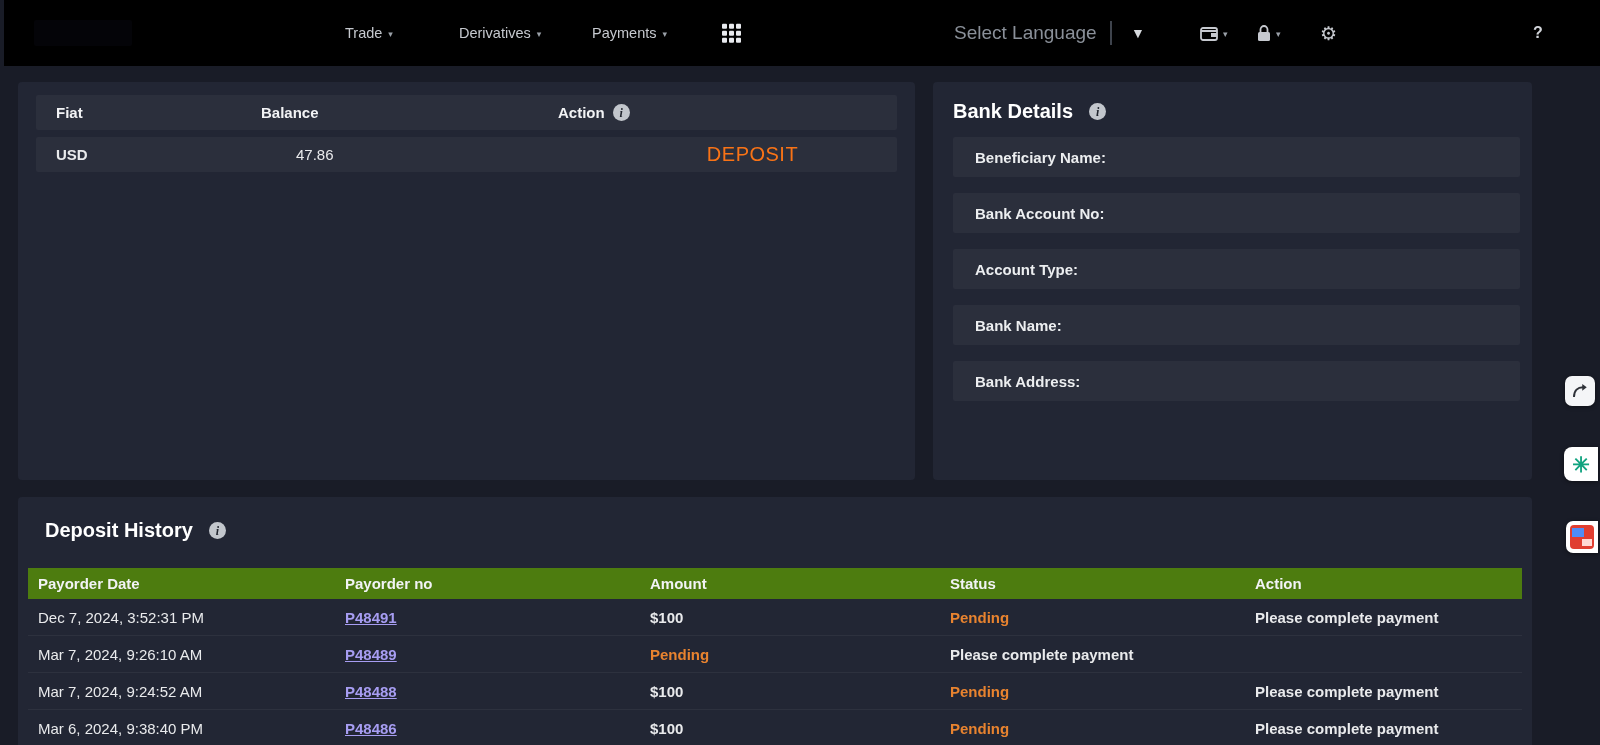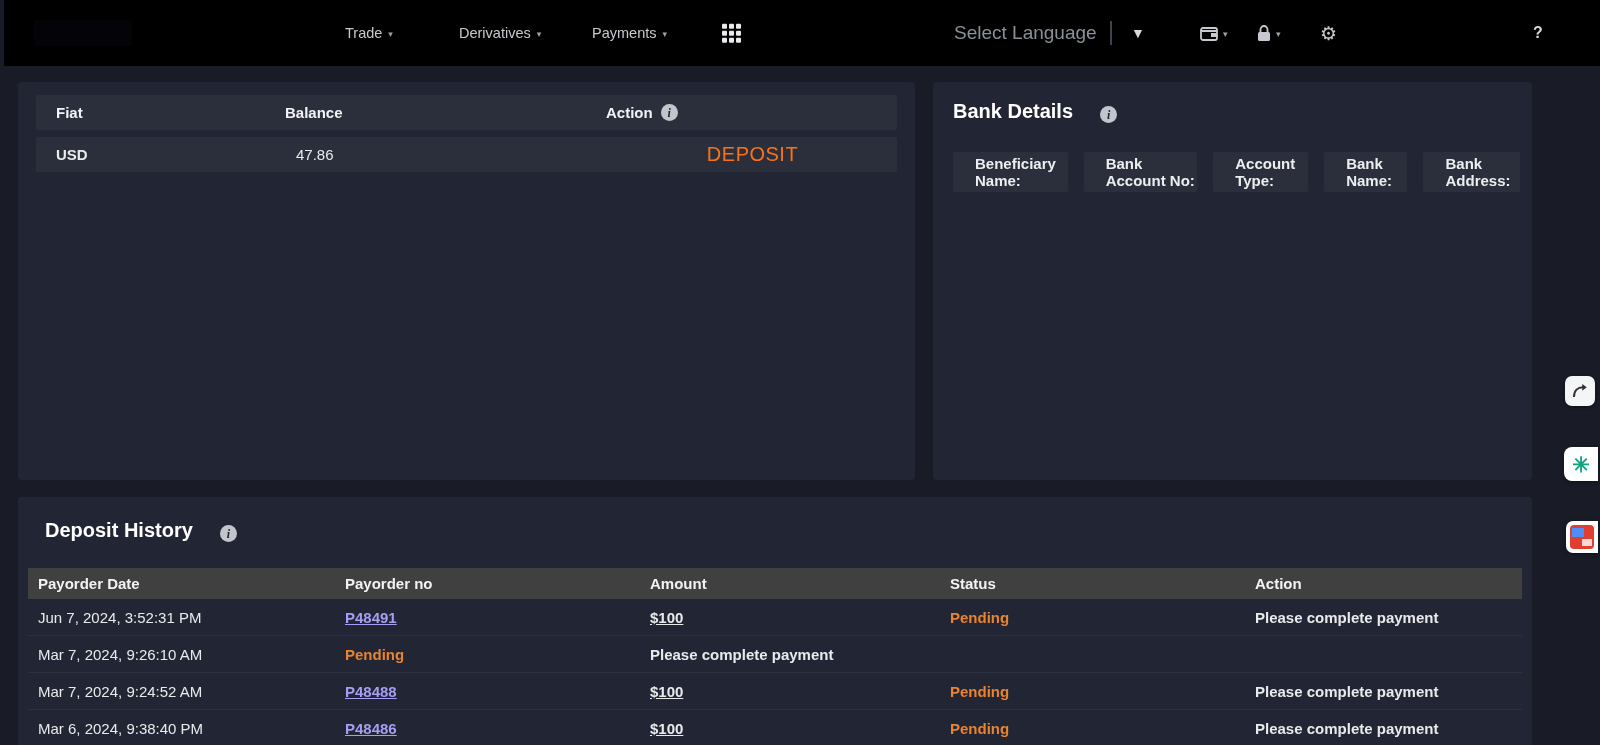--- a/index.html
+++ b/index.html
@@ -33,53 +33,53 @@
   .bank-panel   { left:933px; top:82px;  width:599px;  height:398px; }
   .history-panel{ left:18px;  top:497px; width:1514px; height:320px; }
 
   .info-icon {
     display:inline-flex; align-items:center; justify-content:center;
     width:17px; height:17px; border-radius:50%;
     background:#c2c6cc; color:#20242d;
     font-family:"Liberation Serif", serif; font-style:italic; font-weight:bold;
     font-size:12px; line-height:1; flex:none;
   }
-  .title-row { display:flex; align-items:flex-end; gap:27px; }
+  .title-row { display:flex; align-items:center; gap:16px; }
   .panel-title { font-size:20px; font-weight:bold; color:#ffffff; }
 
   
   .f-row {
     display:grid; grid-template-columns:205px 297px auto;
     align-items:center; height:35px; margin:0 18px; padding:0 20px;
     background:#2b2f3c; border-radius:2px;
     font-size:15px;
   }
-  .f-head { margin-top:13px; font-weight:bold; color:#f2f3f5;gap:24px; }
+  .f-head { margin-top:13px; font-weight:bold; color:#f2f3f5; }
   .f-data { margin-top:7px;gap:35px; }
   .with-info { display:flex; align-items:center; gap:8px; }
   .cell-bold { font-weight:bold; }
   .deposit-link { color:#f97316; font-size:20px; letter-spacing:.5px; text-decoration:none; cursor:pointer;text-align:center; }
 
   
   .bank-panel .title-row { padding:18px 0 0 20px; }
-  .bank-rows { position:absolute; top:70px; left:20px; right:12px; display:flex; flex-direction:row; gap:16px; }
+  .bank-rows { position:absolute; top:55px; left:20px; right:12px; display:flex; flex-direction:column; gap:16px; }
   .bank-row { height:40px; background:#2b2f3c; border-radius:2px; display:flex; align-items:center; padding-left:22px; }
   .bank-label { font-size:15px; font-weight:bold; color:#eceef0; }
 
   
   .history-panel .title-row { padding:22px 0 0 27px; }
   .history-table { position:absolute; top:71px; left:10px; right:10px; }
   .h-row {
     display:grid; grid-template-columns:307px 305px 300px 305px auto;
     align-items:center; padding-left:10px; font-size:15px;
   }
-  .h-head { height:31px; background:#404040; font-weight:bold; color:#f2f3f5; }
+  .h-head { height:31px; background:#4d7c0f; font-weight:bold; color:#f2f3f5; }
   .h-body .h-row { height:37px; border-bottom:1px solid rgba(255,255,255,.05); }
   .plink { color:var(--link,#a79df2); text-decoration:underline; font-weight:bold; cursor:pointer; }
-  .c-amount { font-weight:bold;text-decoration:underline; }
+  .c-amount { font-weight:bold; }
   .c-status { color:var(--pending,#e8832f); font-weight:600; }
   .c-action { font-weight:bold; }
 
   
   .float-btn { position:absolute; display:flex; align-items:center; justify-content:center; cursor:pointer; box-shadow:0 1px 4px rgba(0,0,0,.45); }
   .fb-share { right:5px; top:376px; width:30px; height:30px; background:#f4f5f7; border-radius:7px; }
   .fb-gpt   { right:2px; top:447px; width:34px; height:34px; background:#ffffff; border-radius:8px 0 0 8px; }
   .gpt-glyph { color:#10a37f; font-size:21px; font-weight:bold; line-height:1; }
   .fb-red   { right:2px; top:521px; width:32px; height:32px; background:#ffffff; border-radius:7px 0 0 7px; }
   .red-tile { position:relative; width:24px; height:24px; background:#e03e31; border-radius:4px; overflow:hidden; }
@@ -195,29 +195,30 @@
   <div class="history-table">
     <div class="h-row h-head">
       <span>Payorder Date</span>
       <span>Payorder no</span>
       <span>Amount</span>
       <span>Status</span>
       <span>Action</span>
     </div>
     <div class="h-body">
   <div class="h-row">
-    <span class="c-date">Jun 7, 2024, 3:52:31 PM</span>
+    <span class="c-date">Dec 7, 2024, 3:52:31 PM</span>
     <span><a class="plink" href="#">P48491</a></span>
     <span class="c-amount">$100</span>
     <span class="c-status">Pending</span>
     <span class="c-action">Please complete payment</span>
   </div>
 
   <div class="h-row">
     <span class="c-date">Mar 7, 2024, 9:26:10 AM</span>
+    <span><a class="plink" href="#">P48489</a></span>
     <span class="c-status">Pending</span>
     <span class="c-action">Please complete payment</span>
   </div>
 
   <div class="h-row">
     <span class="c-date">Mar 7, 2024, 9:24:52 AM</span>
     <span><a class="plink" href="#">P48488</a></span>
     <span class="c-amount">$100</span>
     <span class="c-status">Pending</span>
     <span class="c-action">Please complete payment</span>

